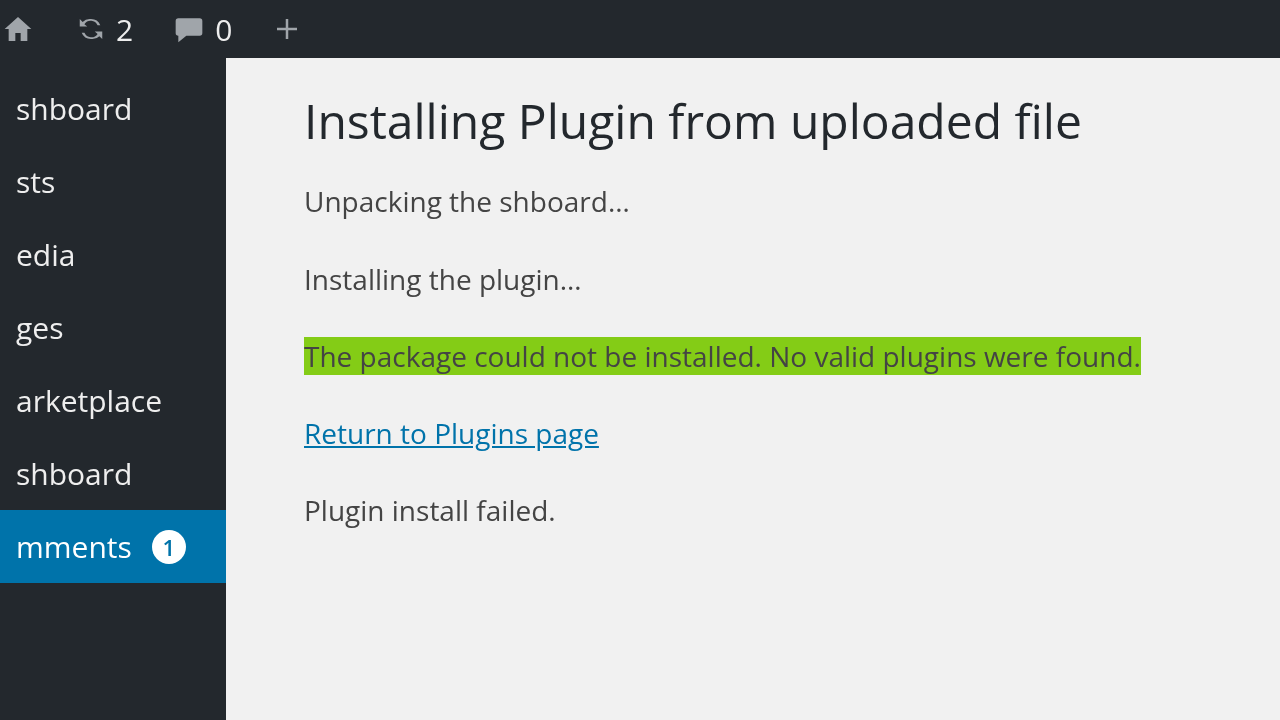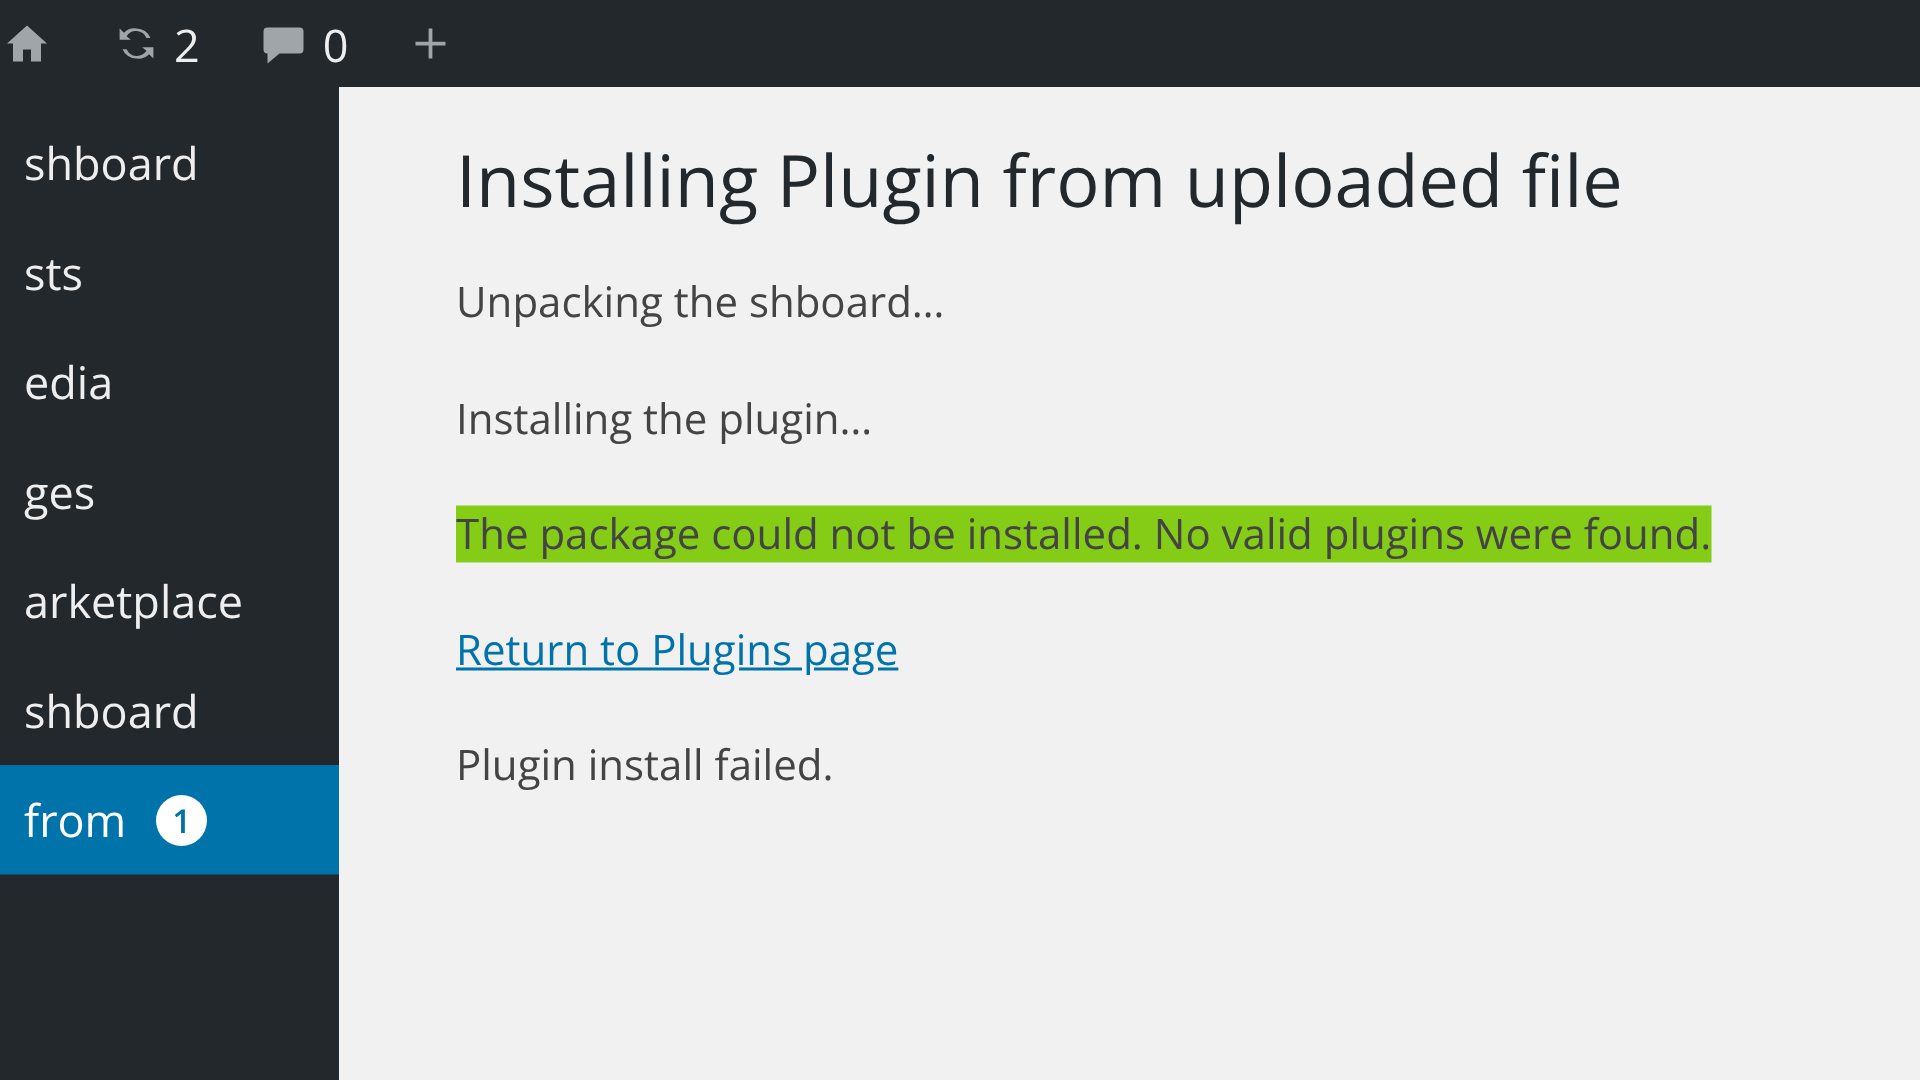--- a/index.html
+++ b/index.html
@@ -152,21 +152,21 @@
   <div class="item">
     <span>ges</span>
   </div>
   <div class="item">
     <span>arketplace</span>
   </div>
   <div class="item">
     <span>shboard</span>
   </div>
   <div class="item active">
-    <span>from</span>
+    <span>mments</span>
     <span class="badge">1</span>
   </div>
 </div>
 
 <div class="content">
   <h1>Installing Plugin from uploaded file</h1>
   <p>Unpacking the shboard…</p>
   <p>Installing the plugin…</p>
   <p class="highlighted"><span>The package could not be installed. No valid plugins were found.</span></p>
   <p><a href="#">Return to Plugins page</a></p>

